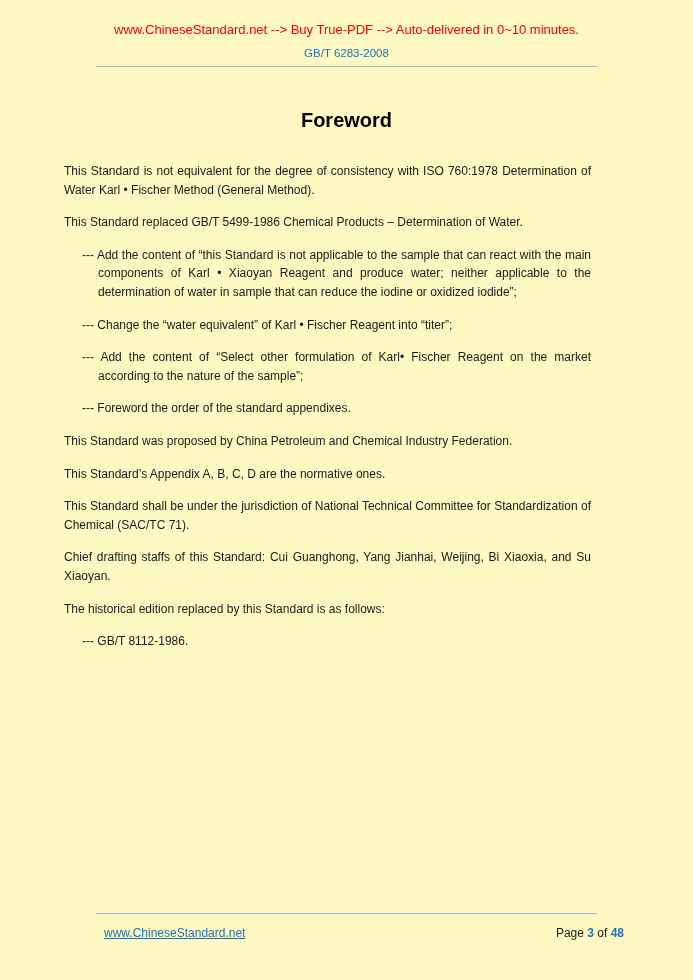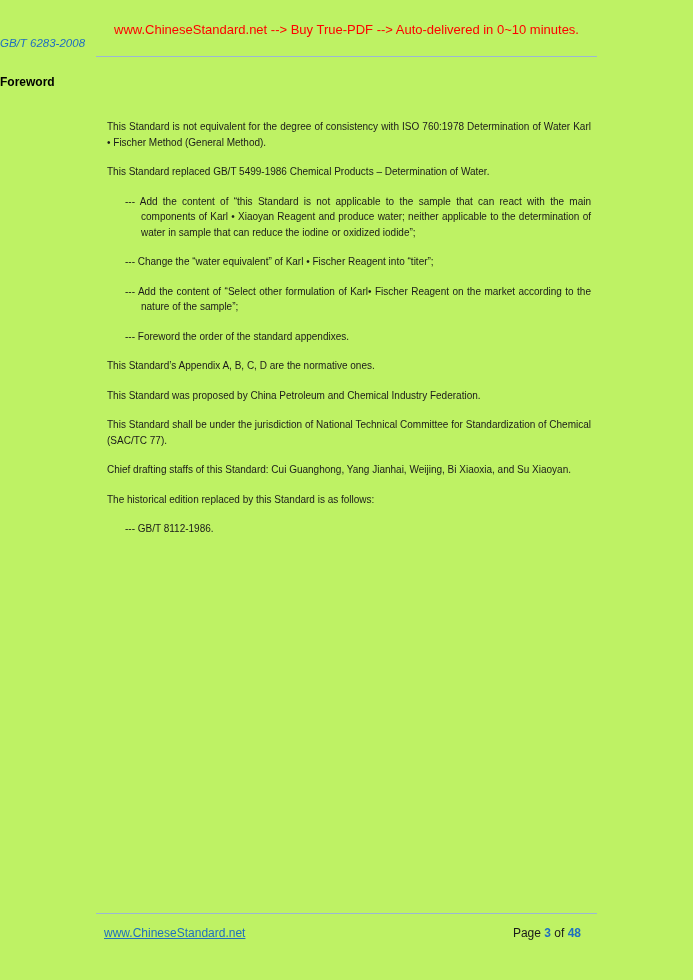--- a/index.html
+++ b/index.html
@@ -1,53 +1,54 @@
 <!DOCTYPE html>
 <html><head>
 <meta charset="utf-8">
 <style>
   * { margin: 0; padding: 0; box-sizing: border-box; }
   html, body { background: #ffffff; }
   .page {
     position: relative;
     width: 693px;
     height: 980px;
-    background: #bef264;
+    background: #fef9c3;
     font-family: "Liberation Sans", sans-serif;
     color: #1a1a1a;
     overflow: hidden;
   }
   .top-notice {
     padding-top: 22px;
     text-align: center;
     color: #ff0000;
     font-size: 13px;
     font-weight: 400;
   }
   .doc-number {
+    margin-top: 10px;
+    text-align: center;
     color: #1f6fc0;
     font-size: 11.5px;
-    font-style: italic;
   }
   .rule {
     margin: 7px 96px 0 96px;
     border: none;
     border-top: 1px solid #9bb7d4;
     height: 0;
   }
   .page-title {
-    margin-top: 18px;
-    text-align: left;
-    font-size: 12px;
+    margin-top: 42px;
+    text-align: center;
+    font-size: 20px;
     font-weight: bold;
     color: #000000;
   }
   .content {
-    margin: 30px 102px 0 107px;
-    font-size: 10px;
+    margin: 30px 102px 0 64px;
+    font-size: 12px;
     line-height: 1.55;
     color: #1a1a1a;
   }
   .para {
     text-align: justify;
     margin-bottom: 14px;
   }
   .bullet {
     text-align: justify;
     margin-bottom: 14px;
@@ -55,21 +56,21 @@
     text-indent: -16px;
   }
   .footer {
     position: absolute;
     left: 0;
     right: 0;
     bottom: 40px;
   }
   .footer .rule { margin-bottom: 12px; }
   .footer-row {
-    margin: 0 112px 0 104px;
+    margin: 0 69px 0 104px;
     display: flex;
     justify-content: space-between;
     align-items: baseline;
     font-size: 12px;
   }
   .footer-link {
     color: #1f6fc0;
     text-decoration: underline;
     cursor: pointer;
   }
@@ -92,23 +93,23 @@
 
   <div class="page-title">Foreword</div>
 
   <div class="content">
     <div class="para">This Standard is not equivalent for the degree of consistency with ISO 760:1978 Determination of Water Karl • Fischer Method (General Method).</div>
     <div class="para">This Standard replaced GB/T 5499-1986 Chemical Products – Determination of Water.</div>
     <div class="bullet">--- Add the content of “this Standard is not applicable to the sample that can react with the main components of Karl • Xiaoyan Reagent and produce water; neither applicable to the determination of water in sample that can reduce the iodine or oxidized iodide”;</div>
     <div class="bullet">--- Change the “water equivalent” of Karl • Fischer Reagent into “titer”;</div>
     <div class="bullet">--- Add the content of “Select other formulation of Karl• Fischer Reagent on the market according to the nature of the sample”;</div>
     <div class="bullet">--- Foreword the order of the standard appendixes.</div>
+    <div class="para">This Standard was proposed by China Petroleum and Chemical Industry Federation.</div>
     <div class="para">This Standard’s Appendix A, B, C, D are the normative ones.</div>
-    <div class="para">This Standard was proposed by China Petroleum and Chemical Industry Federation.</div>
-    <div class="para">This Standard shall be under the jurisdiction of National Technical Committee for Standardization of Chemical (SAC/TC 77).</div>
+    <div class="para">This Standard shall be under the jurisdiction of National Technical Committee for Standardization of Chemical (SAC/TC 71).</div>
     <div class="para">Chief drafting staffs of this Standard: Cui Guanghong, Yang Jianhai, Weijing, Bi Xiaoxia, and Su Xiaoyan.</div>
     <div class="para">The historical edition replaced by this Standard is as follows:</div>
     <div class="bullet">--- GB/T 8112-1986.</div>
   </div>
 
   <div class="footer">
     <hr class="rule">
     <div class="footer-row">
       <span class="footer-link">www.ChineseStandard.net</span>
       <span class="page-indicator">

